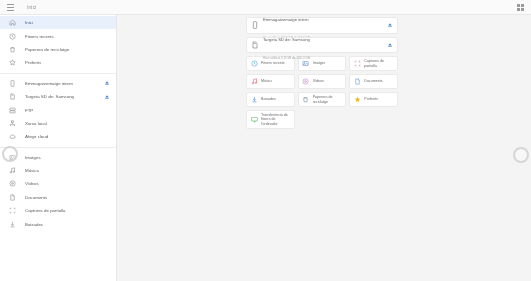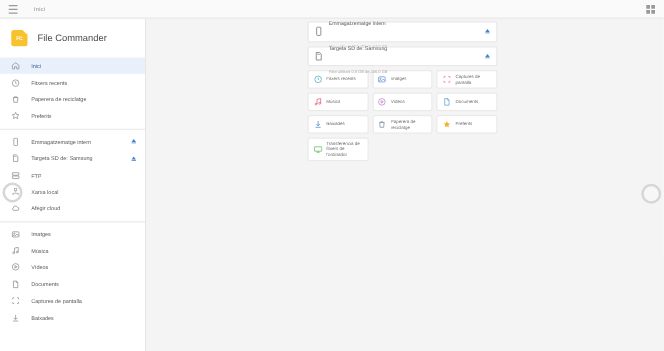--- a/index.html
+++ b/index.html
@@ -132,26 +132,20 @@
         <span></span>
           <span></span>
           <span></span>
           <span></span>
       </div>
     </div>
   </div>
 
   <div class="sidebar">
 
-    <div class="brand">
-      <div class="brand-logo">
-        <b>FC</b>
-      </div>
-      <div class="brand-name">File Commander</div>
-    </div>
 
     <div class="nav-group">
       <div class="nav-item active">
         <span class="nav-ico">
           <svg viewBox="0 0 24 24" fill="none" stroke="currentColor" stroke-width="2">
               <path d="M3 11l9-7 9 7v9a1 1 0 01-1 1h-5v-6H9v6H4a1 1 0 01-1-1z"></path>
             </svg>
         </span>
         <span class="nav-label">Inici</span>
       </div>

